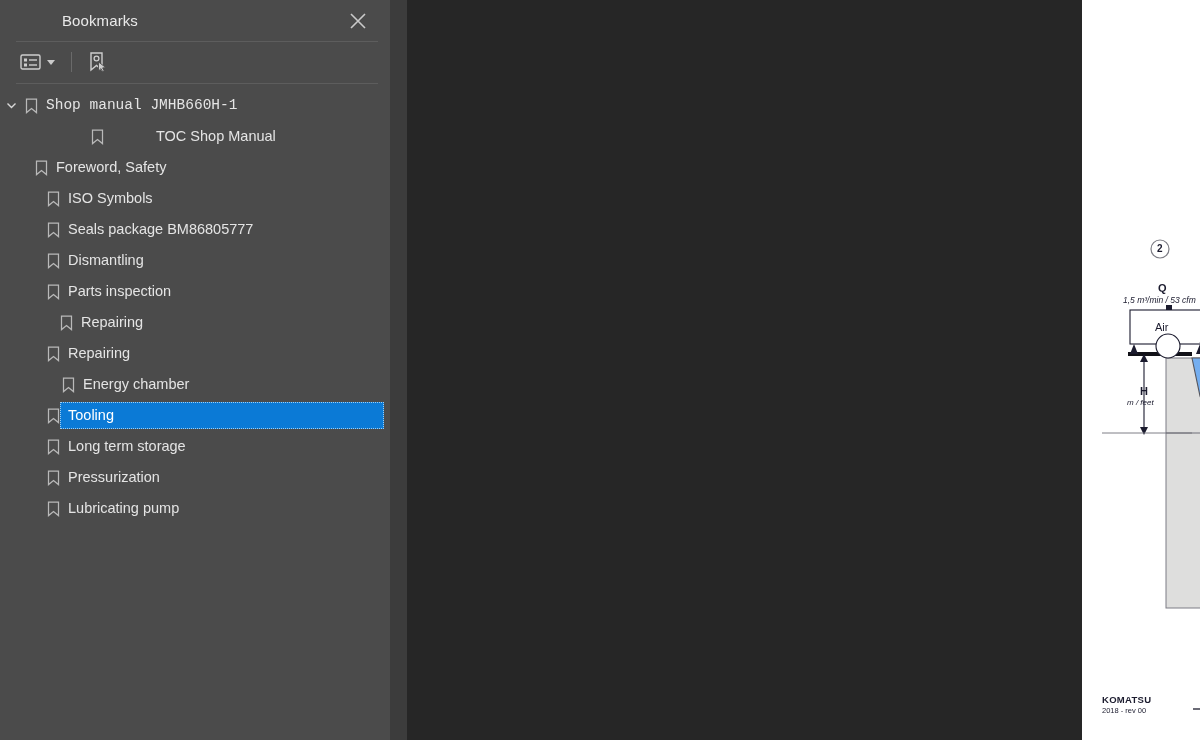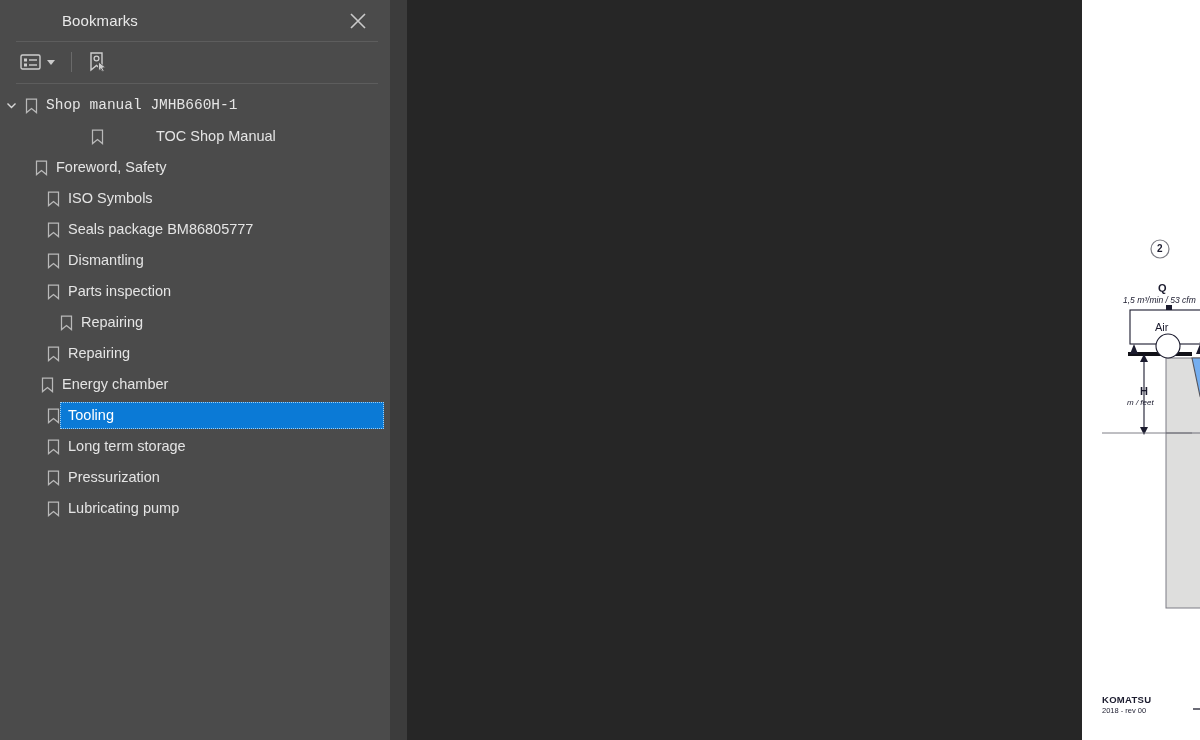--- a/index.html
+++ b/index.html
@@ -217,21 +217,21 @@
         </div>
         <div class="bm-row" style="padding-left: 22px;">
           <span class="twisty"></span>
           <span class="bmk-ico">
             <svg width="13" height="16" viewBox="0 0 13 16">
               <path d="M1.5 1 H11.5 V14.6 L6.5 10.6 L1.5 14.6 Z" fill="none" stroke="#b9b9b9" stroke-width="1.25"></path>
             </svg>
           </span>
           <span class="bm-label">Repairing</span>
         </div>
-        <div class="bm-row" style="padding-left: 16px;">
+        <div class="bm-row" style="padding-left: 37px;">
           <span class="twisty"></span>
           <span class="bmk-ico">
             <svg width="13" height="16" viewBox="0 0 13 16">
               <path d="M1.5 1 H11.5 V14.6 L6.5 10.6 L1.5 14.6 Z" fill="none" stroke="#b9b9b9" stroke-width="1.25"></path>
             </svg>
           </span>
           <span class="bm-label">Energy chamber</span>
         </div>
         <div class="bm-row selected" style="padding-left: 22px;">
           <div class="bm-sel"></div>

